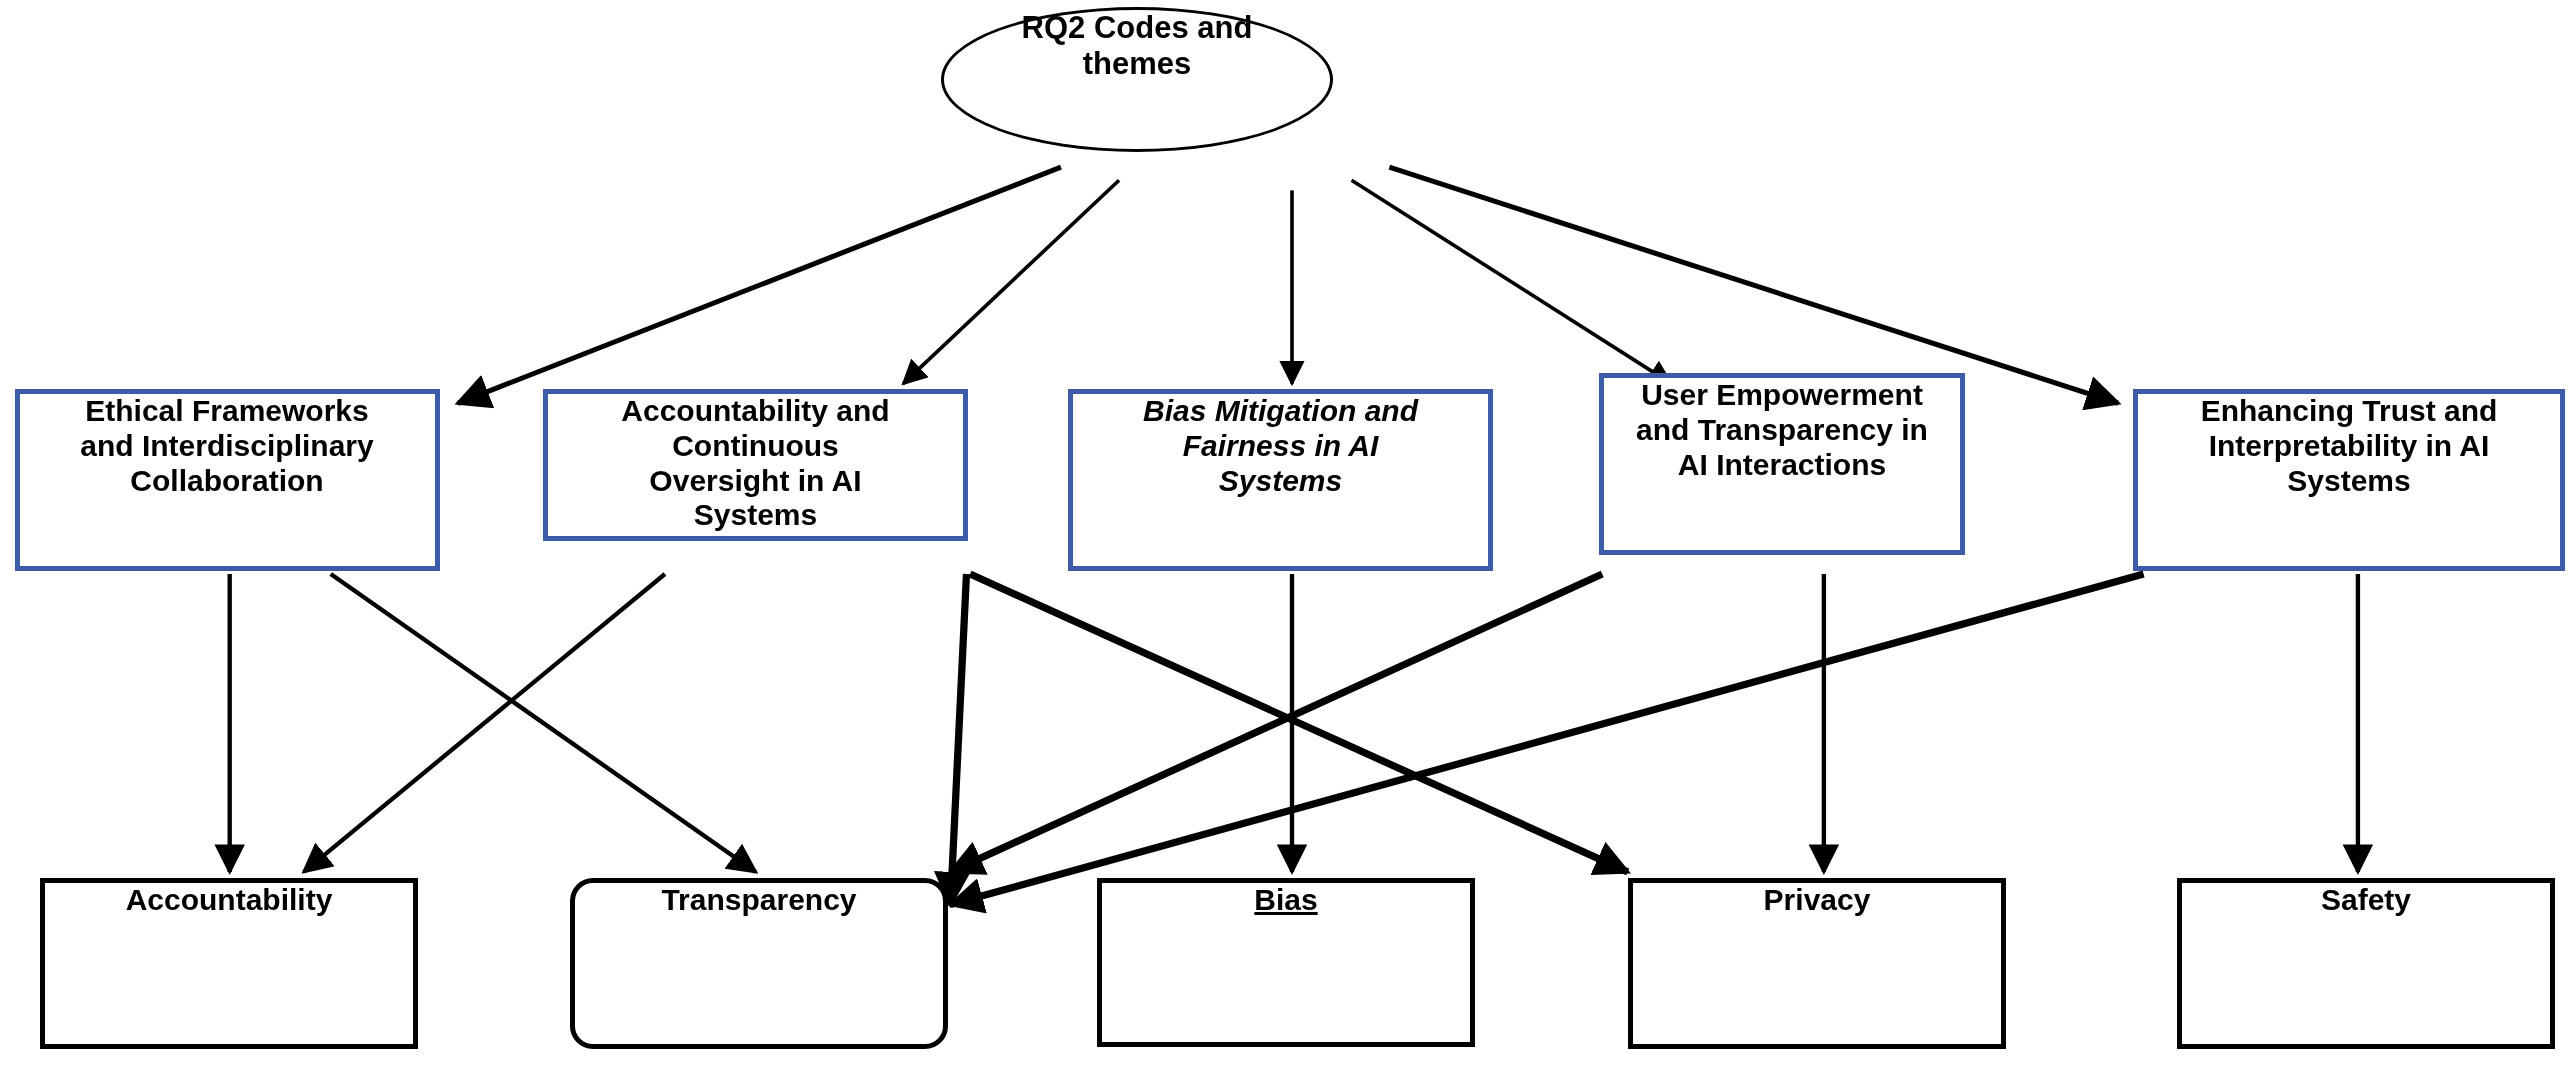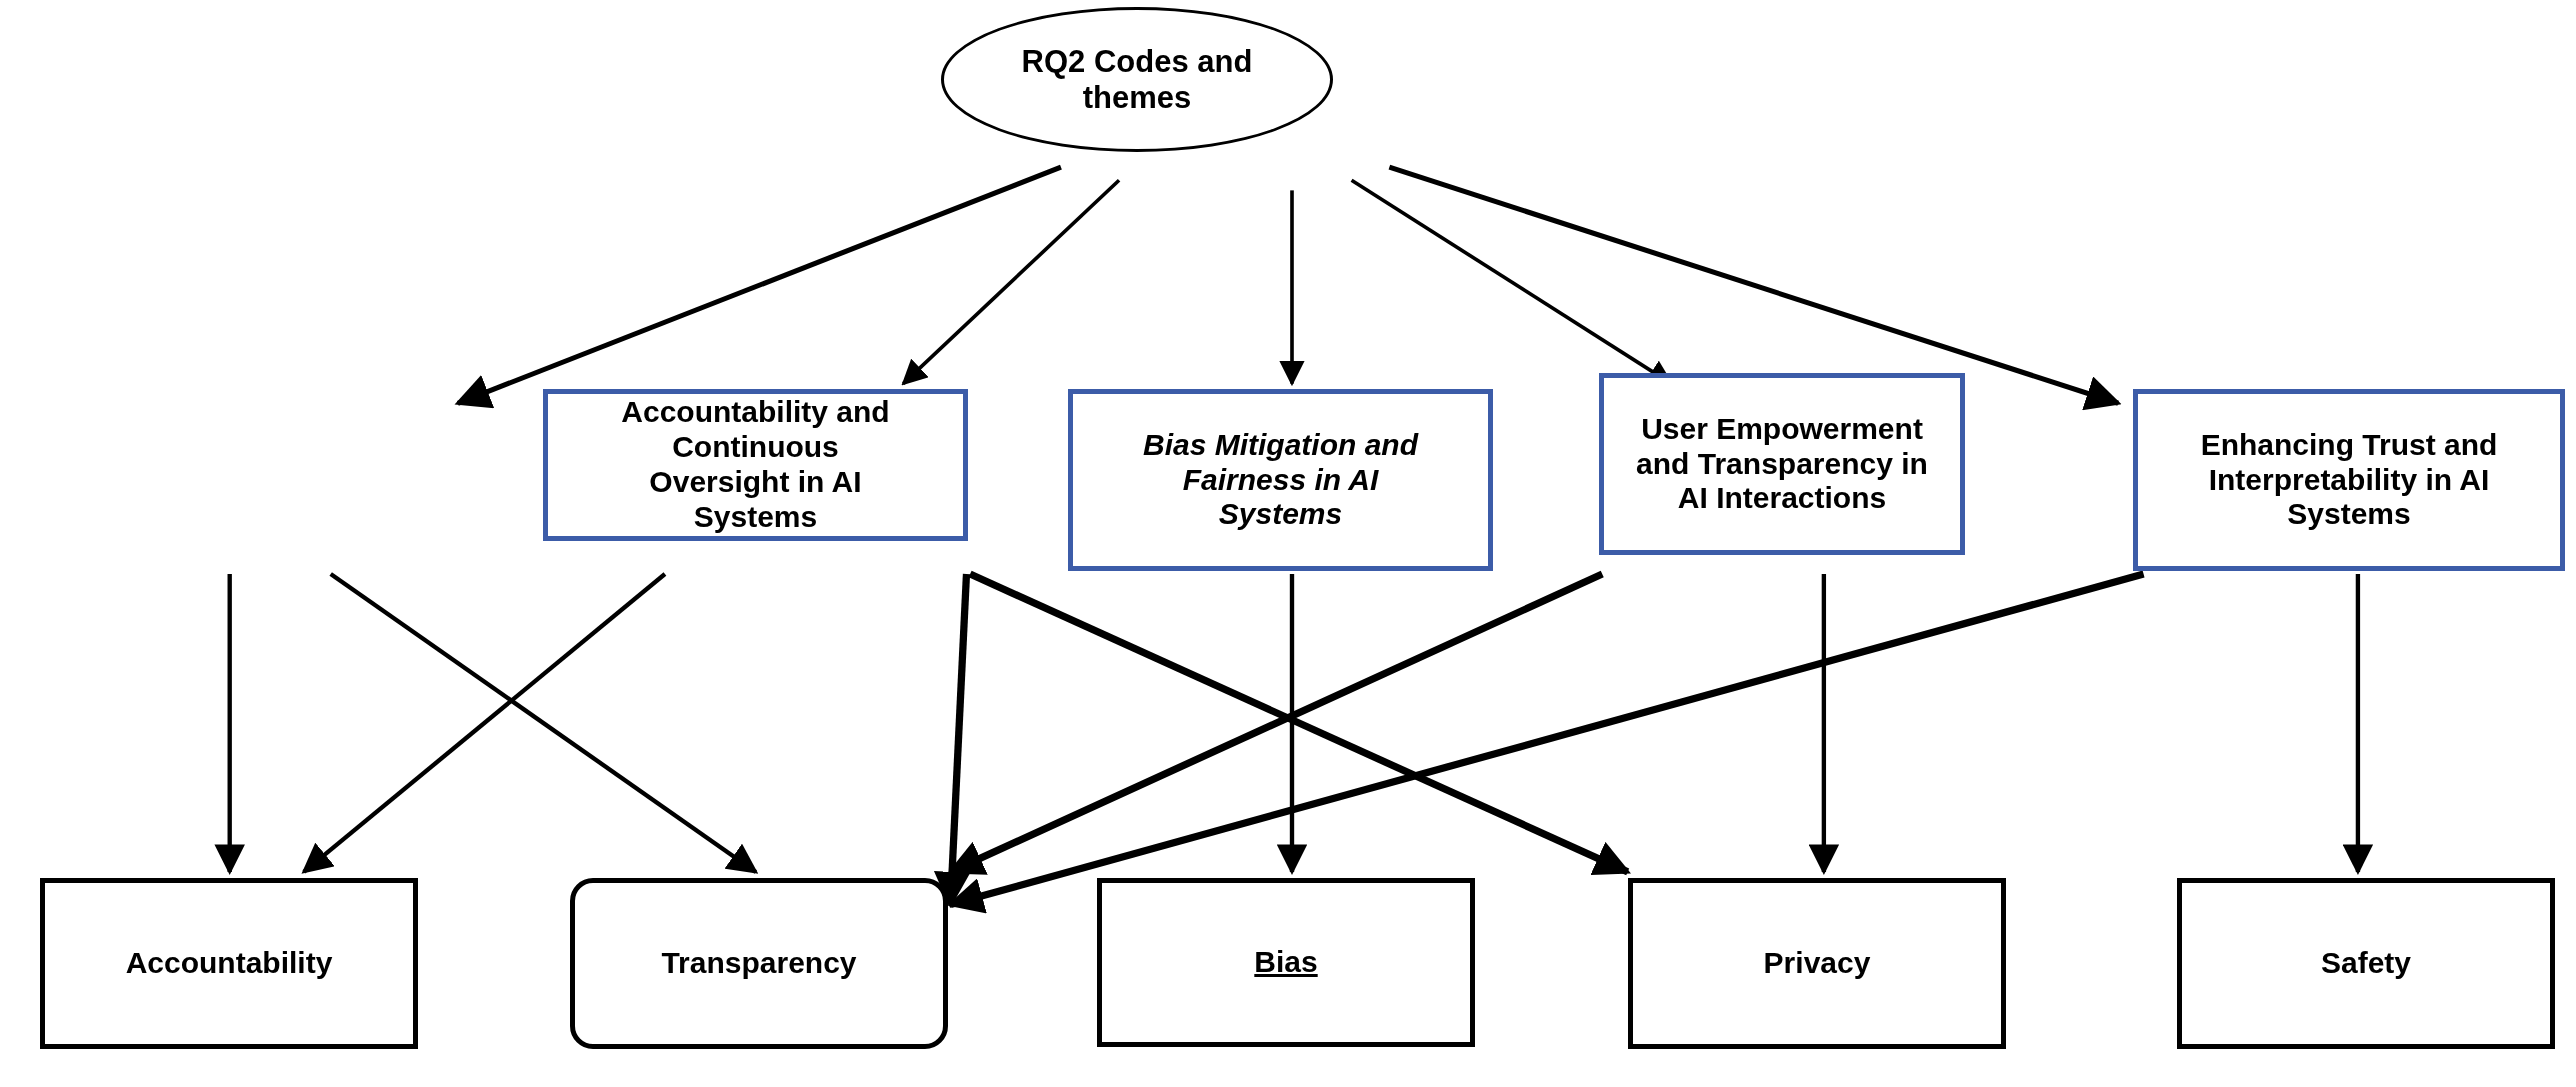--- a/index.html
+++ b/index.html
@@ -22,21 +22,20 @@
     left: 0;
     top: 0;
     width: 2576px;
     height: 1087px;
     pointer-events: none;
   }
   .node {
     position: absolute;
     box-sizing: border-box;
     display: flex;
-    align-items: center;
     justify-content: center;
     text-align: center;
     background: #ffffff;
     color: #000000;
     font-weight: bold;
     line-height: 1.16;
   }
   .node-root {
     border-radius: 50%;
     border: 3.6px solid #000000;
@@ -88,20 +87,25 @@
         <line x1="3245" y1="790" x2="3245" y2="1200" stroke="#000000" stroke-width="6" marker-end="url(#arrowhead-thin)"></line>
         <line x1="2950" y1="790" x2="1308" y2="1245" stroke="#000000" stroke-width="10" marker-end="url(#arrowhead-thick)"></line>
       </g>
   </svg>
 
   <div class="node node-root" id="node-rq2-root" style="left: 941px; top: 7.3px; width: 392px; height: 145px;">
     <span class="node-label">RQ2 Codes and
 themes</span>
   </div>
 
+  <div class="node node-theme" id="node-theme-0" style="left: 14.5px; top: 389px; width: 425px; height: 182px;">
+    <span class="node-label">Ethical Frameworks
+and Interdisciplinary
+Collaboration</span>
+  </div>
   <div class="node node-theme" id="node-theme-1" style="left: 543px; top: 389px; width: 425px; height: 152px;">
     <span class="node-label">Accountability and
 Continuous
 Oversight in AI
 Systems</span>
   </div>
   <div class="node node-theme" id="node-theme-2" style="left: 1068px; top: 389px; width: 425px; height: 182px; font-style: italic;">
     <span class="node-label">Bias Mitigation and
 Fairness in AI
 Systems</span>

